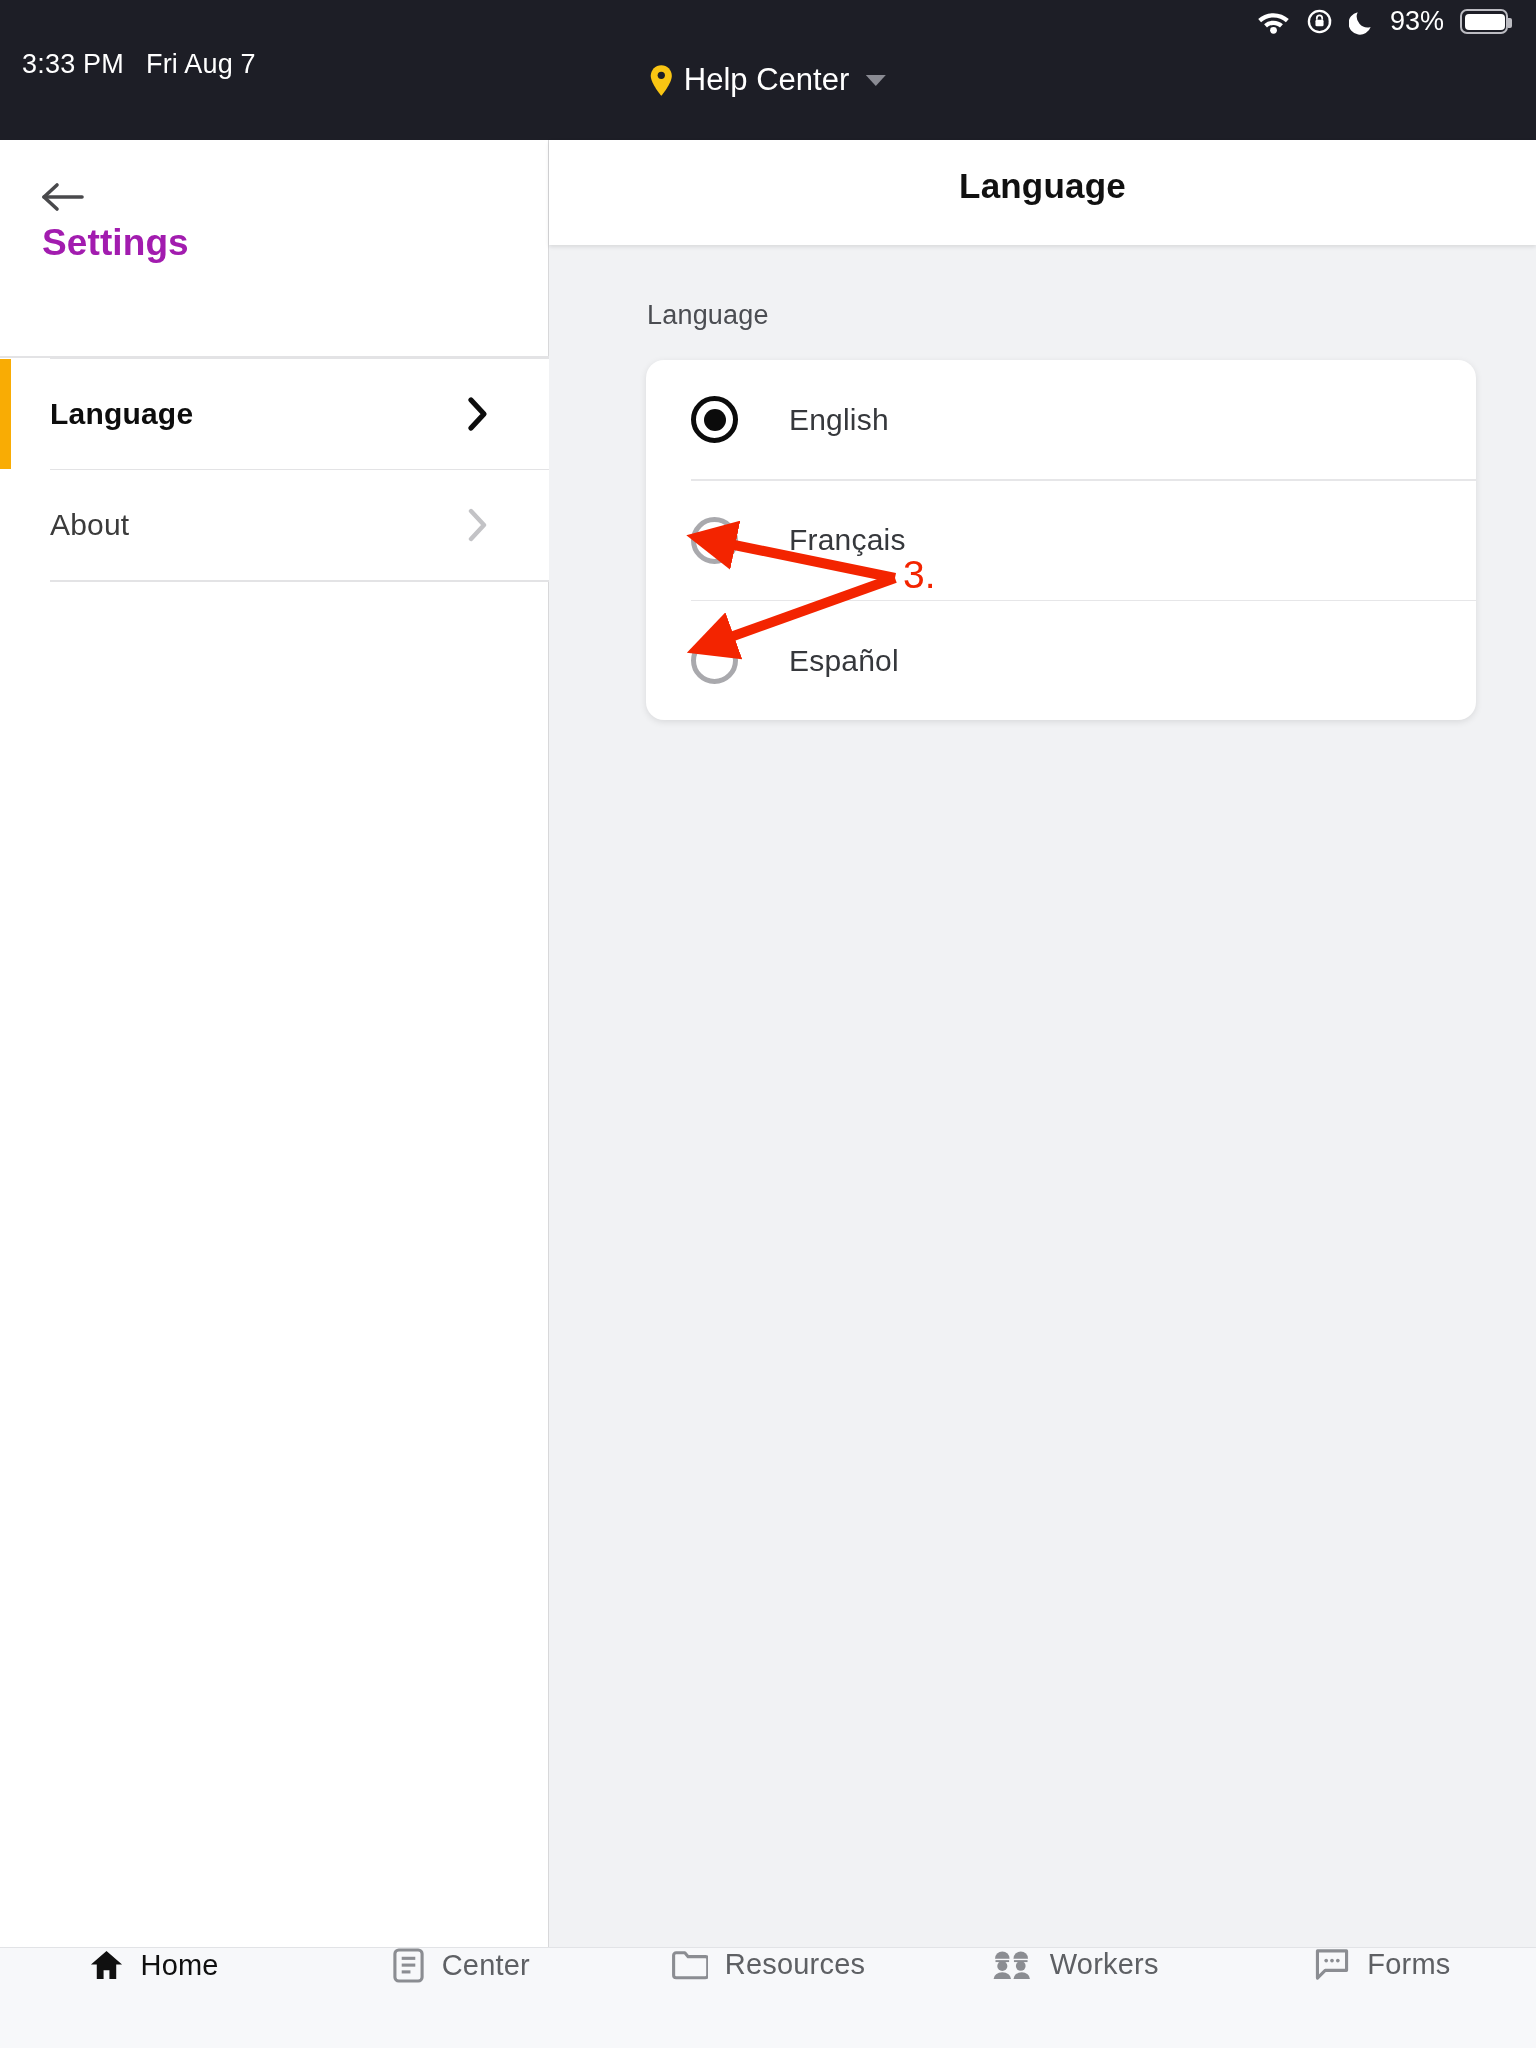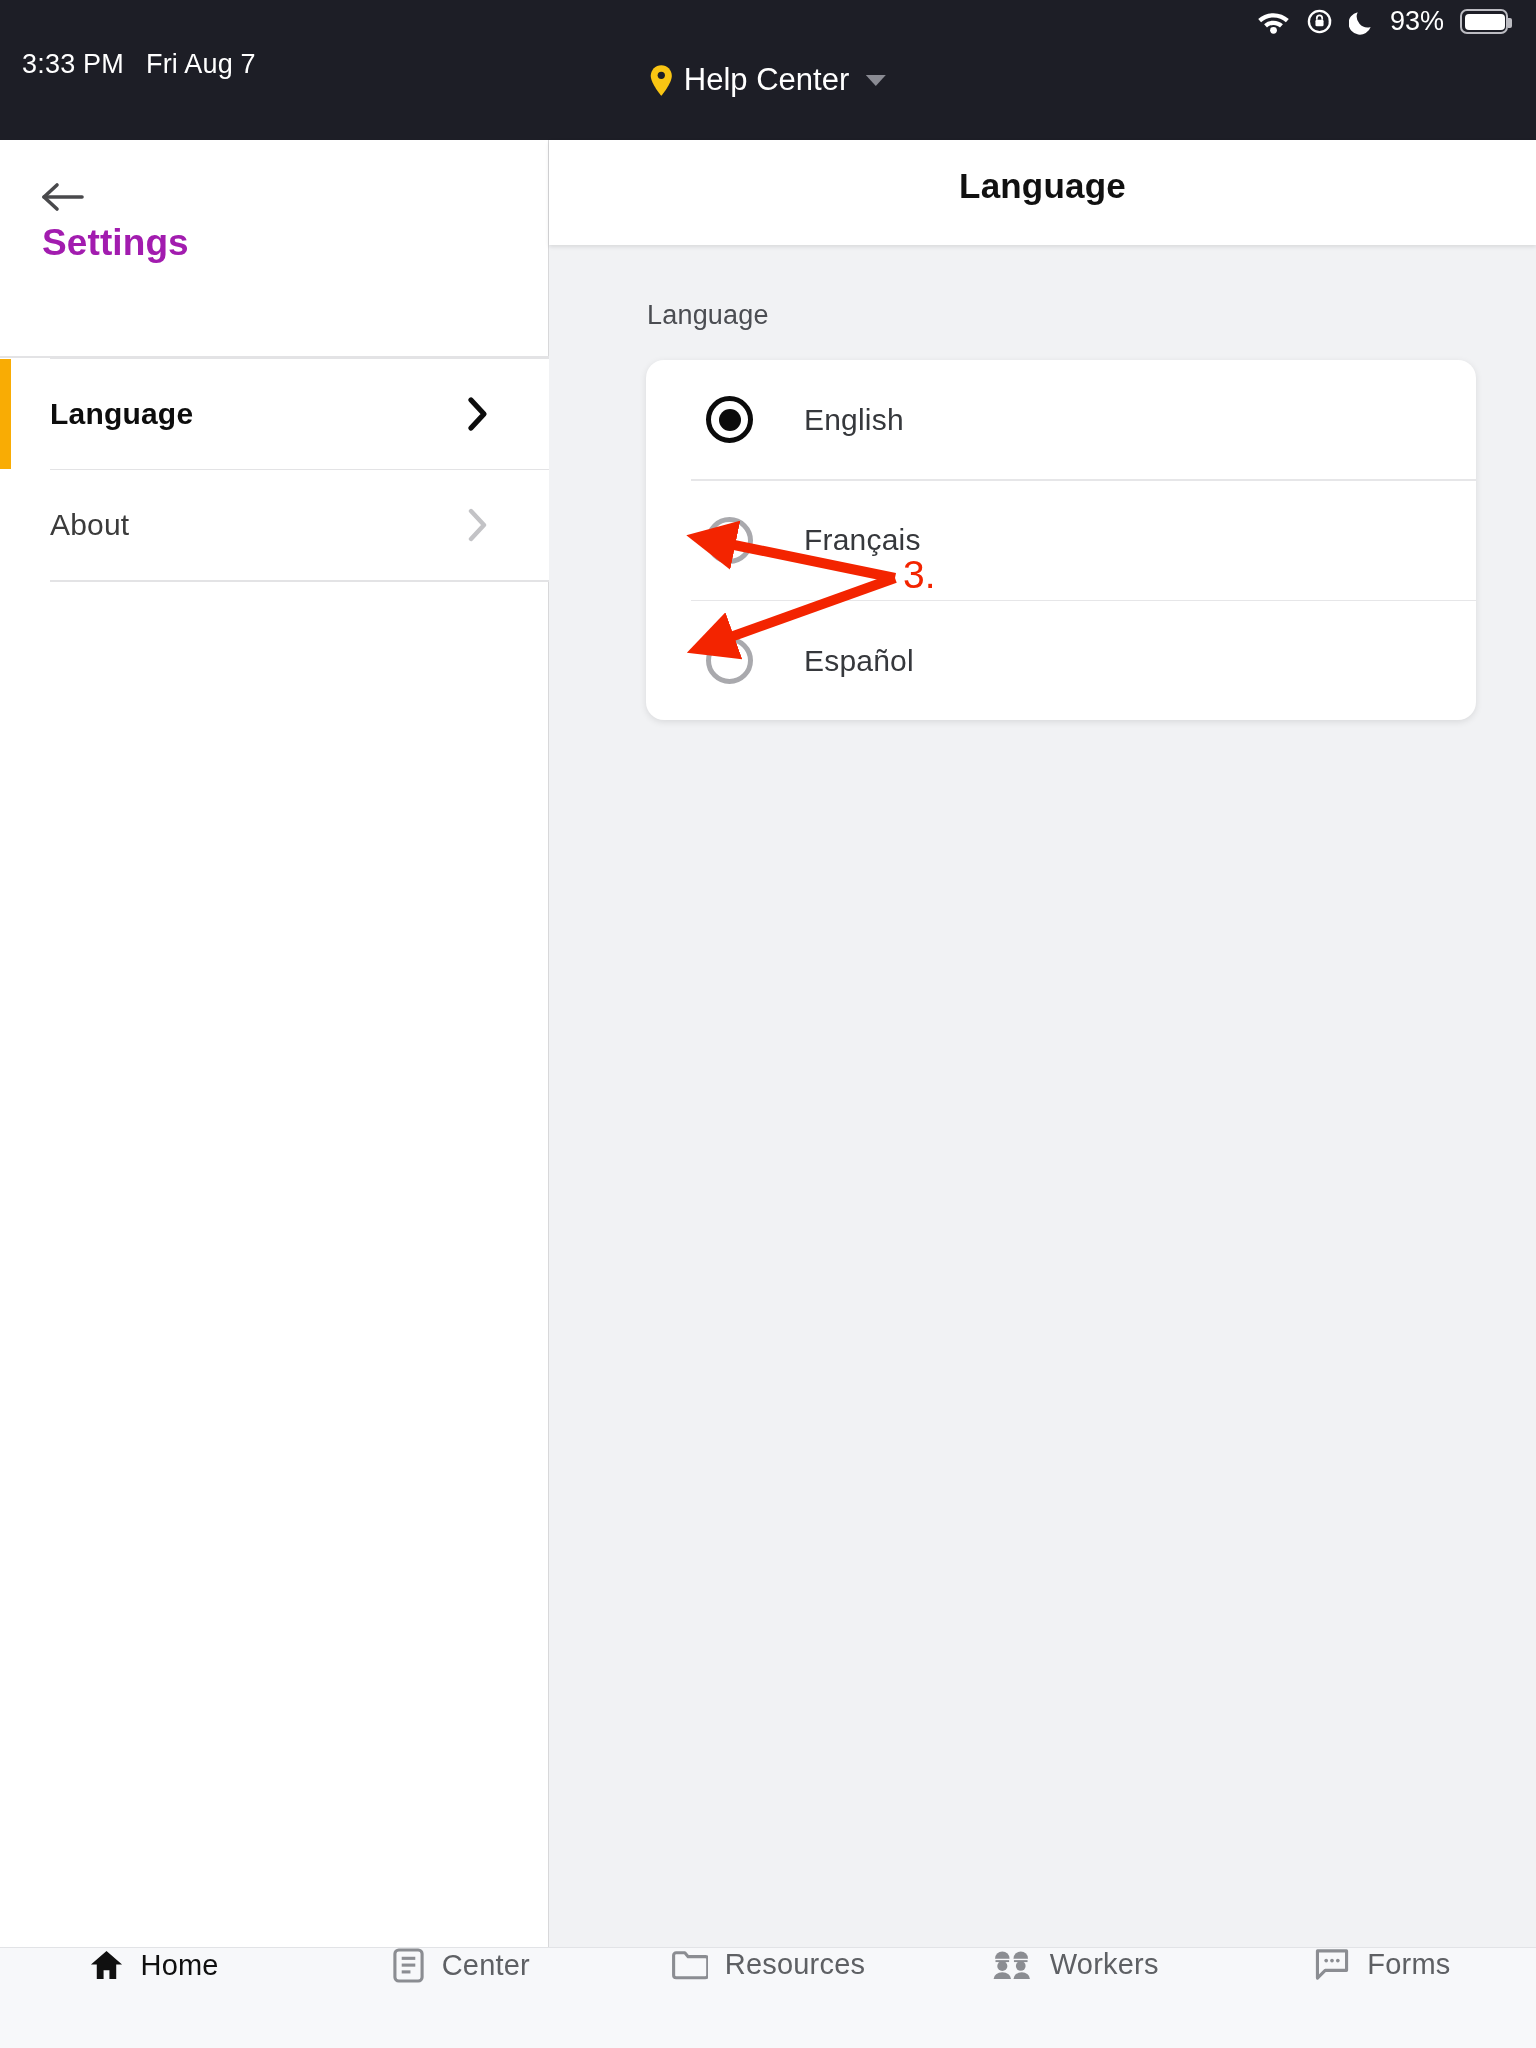--- a/index.html
+++ b/index.html
@@ -105,21 +105,21 @@
     font-size:27px; color:#4b4d52; letter-spacing:0.2px;
   }
   .card{
     position:absolute; left:97px; top:220px; width:830px;
     background:#ffffff; border-radius:18px;
     box-shadow:0 2px 7px rgba(0,0,0,0.10);
     overflow:hidden;
   }
   .opt{
     position:relative; height:119px; display:flex; align-items:center;
-    padding-left:60px;
+    padding-left:45px;
   }
   .radio{
     width:47px; height:47px; border-radius:50%;
     border:5px solid #a9a9ad; box-sizing:border-box;
     display:flex; align-items:center; justify-content:center;
     flex:0 0 auto;
   }
   .radio.on{ border-color:#0b0b0b; }
   .radio.on::after{
     content:""; width:22px; height:22px; border-radius:50%; background:#0b0b0b;

